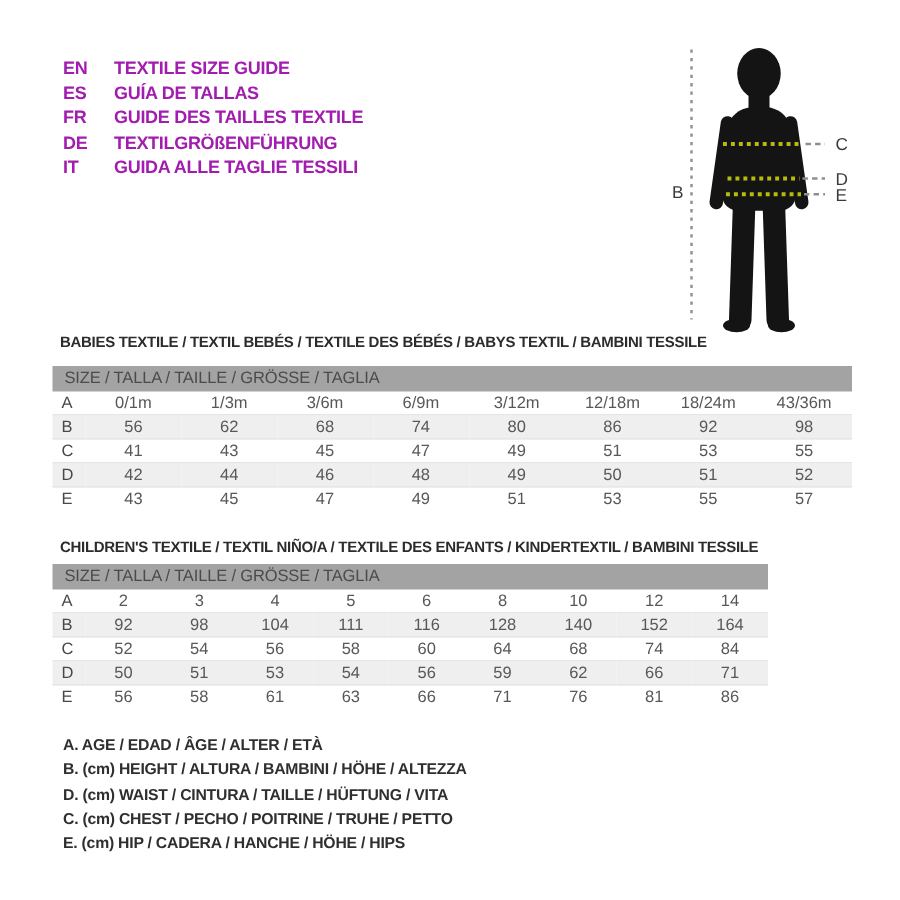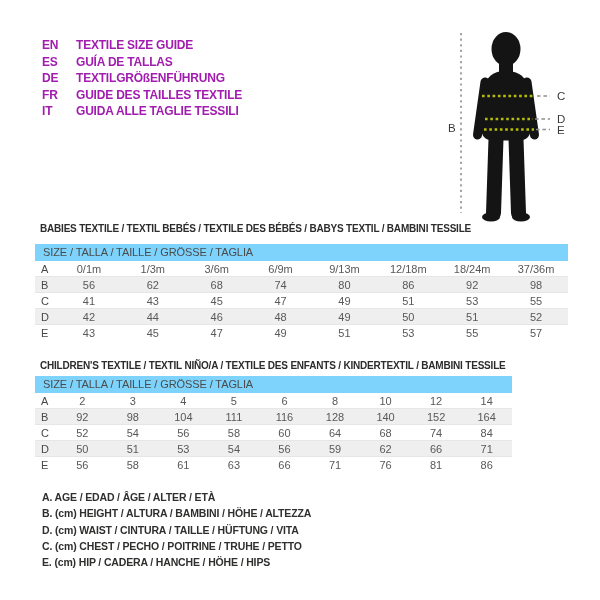--- a/index.html
+++ b/index.html
@@ -12,21 +12,21 @@
   .lang-row{display:flex;align-items:flex-end;height:16.4px;font-size:12px;font-weight:bold;letter-spacing:-0.2px;color:#a21caf;}
   .lang-code{width:34px;flex:0 0 34px;}
   
   .figure{position:absolute;left:438px;top:15px;}
   .figure text{font-family:"Liberation Sans","DejaVu Sans",sans-serif;font-size:11.5px;fill:#3a3a3a;}
   
   .section-title{position:absolute;left:40px;font-size:10px;font-weight:bold;letter-spacing:-0.2px;color:#2c2c2c;white-space:nowrap;}
   .title-babies{top:223px;}
   .title-children{top:360px;}
   
-  .size-bar{position:absolute;left:35px;height:17px;background:#7dd3fc;box-sizing:border-box;
+  .size-bar{position:absolute;left:35px;height:17px;background:#a3a3a3;box-sizing:border-box;
     font-size:11px;line-height:17px;padding-left:8px;color:#4b4b4b;letter-spacing:-0.1px;}
   .bar-babies{top:244px;width:533px;}
   .bar-children{top:376px;width:477px;}
   
   table.size-table{position:absolute;left:35px;border-collapse:collapse;table-layout:fixed;font-size:11px;color:#58585a;}
   .table-babies{top:261px;width:533px;}
   .table-children{top:393px;width:477px;}
   .size-table td{height:15px;padding:0;text-align:center;border-bottom:1px solid #e6e6e6;}
   .size-table tr:nth-child(even){background:#efefef;}
   .size-table tr:last-child td{border-bottom:none;}
@@ -43,26 +43,26 @@
   <div class="lang-list">
       <div class="lang-row">
         <span class="lang-code">EN</span>
         <span>TEXTILE SIZE GUIDE</span>
       </div>
       <div class="lang-row">
         <span class="lang-code">ES</span>
         <span>GUÍA DE TALLAS</span>
       </div>
       <div class="lang-row">
+        <span class="lang-code">FR</span>
+        <span>GUIDE DES TAILLES TEXTILE</span>
+      </div>
+      <div class="lang-row">
         <span class="lang-code">DE</span>
         <span>TEXTILGRÖßENFÜHRUNG</span>
-      </div>
-      <div class="lang-row">
-        <span class="lang-code">FR</span>
-        <span>GUIDE DES TAILLES TEXTILE</span>
       </div>
       <div class="lang-row">
         <span class="lang-code">IT</span>
         <span>GUIDA ALLE TAGLIE TESSILI</span>
       </div>
     </div>
 
   <svg class="figure" width="150" height="215" viewBox="0 0 150 215">
     <g fill="#141414" stroke="none">
       <ellipse cx="68" cy="34" rx="14.5" ry="17"></ellipse>
@@ -91,24 +91,24 @@
   <div class="section-title title-babies">BABIES TEXTILE / TEXTIL BEBÉS / TEXTILE DES BÉBÉS / BABYS TEXTIL / BAMBINI TESSILE</div>
   <div class="size-bar bar-babies">SIZE / TALLA / TAILLE / GRÖSSE / TAGLIA</div>
   <table class="size-table table-babies">
     <tbody>
         <tr>
           <td class="rlabel">A</td>
           <td>0/1m</td>
           <td>1/3m</td>
           <td>3/6m</td>
           <td>6/9m</td>
-          <td>9/13m</td>
+          <td>3/12m</td>
           <td>12/18m</td>
           <td>18/24m</td>
-          <td>37/36m</td>
+          <td>43/36m</td>
         </tr>
         <tr>
           <td class="rlabel">B</td>
           <td>56</td>
           <td>62</td>
           <td>68</td>
           <td>74</td>
           <td>80</td>
           <td>86</td>
           <td>92</td>

